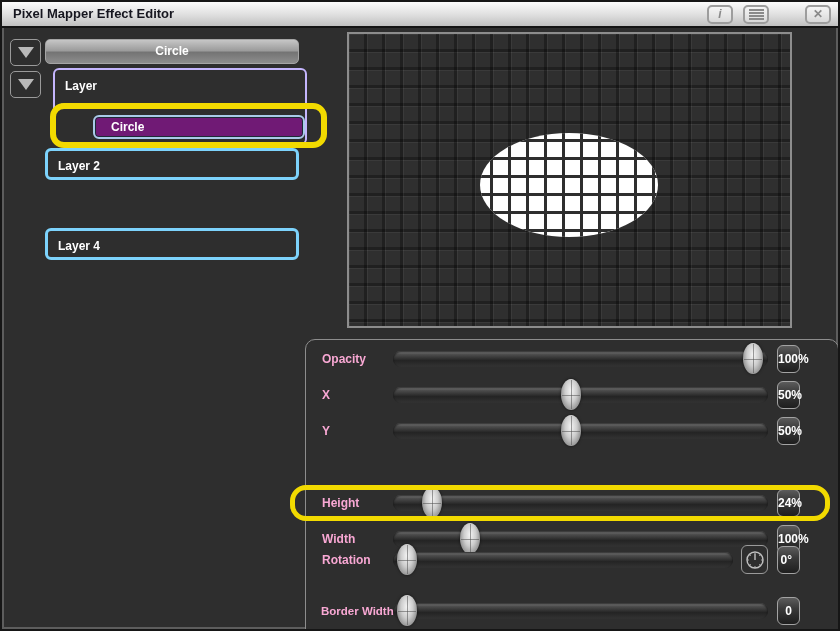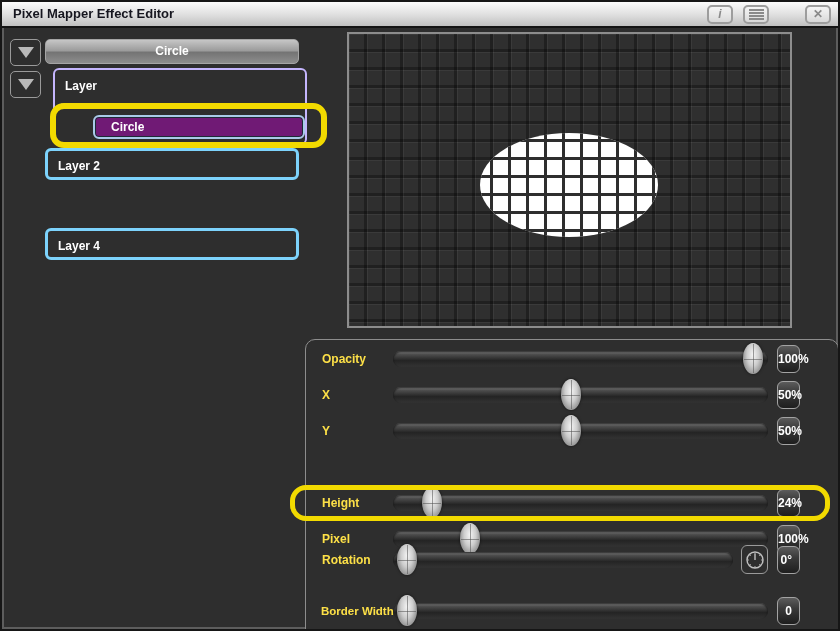--- a/index.html
+++ b/index.html
@@ -52,21 +52,21 @@
     overflow:hidden;background:#fff;}
   .ellipse-grid{position:absolute;left:-131px;top:-99px;width:441px;height:292px;
     background-image:
       repeating-linear-gradient(90deg,transparent 0 15px,#2e2e2e 15px 18px),
       repeating-linear-gradient(180deg,transparent 0 15px,#2e2e2e 15px 18px);}
 
   
   .sliders-panel{position:absolute;left:303px;top:337px;width:534px;height:294px;
     border:1px solid #8d8d8d;border-radius:10px 10px 0 0;background:#2e2e2e;}
   .srow{position:absolute;left:0;right:0;height:30px;}
-  .slabel{position:absolute;left:16px;top:0;line-height:30px;color:#fde047;font-size:12px;font-weight:bold;white-space:nowrap;}
+  .slabel{position:absolute;left:16px;top:0;line-height:30px;color:#f9a8d4;font-size:12px;font-weight:bold;white-space:nowrap;}
   .track{position:absolute;left:87px;top:7px;width:375px;height:16px;border-radius:8px;
     background:linear-gradient(#868686,#4c4c4c 22%,#242424 60%,#343434);
     box-shadow:inset 0 1px 2px rgba(0,0,0,0.7);}
   .track.short{width:340px;}
   .knob{position:absolute;top:-8px;width:20px;height:31px;border-radius:50%;
     background:radial-gradient(ellipse at 50% 38%,#f4f4f4,#cdcdcd 42%,#969696 72%,#6f6f6f 95%);
     box-shadow:0 0 3px rgba(0,0,0,0.6);}
   .knob::before{content:"";position:absolute;left:50%;top:1px;bottom:1px;width:1px;background:rgba(80,80,80,0.55);}
   .knob::after{content:"";position:absolute;top:50%;left:1px;right:1px;height:1px;background:rgba(80,80,80,0.55);}
   .vbox{position:absolute;left:471px;top:1px;width:23px;height:28px;border:1px solid #a3a3a3;
@@ -151,21 +151,21 @@
 
     <div class="srow" style="top:148px;">
       <span class="slabel">Height</span>
       <div class="track">
           <div class="knob" style="left: 29px;"></div>
         </div>
       <div class="vbox">24%</div>
     </div>
 
     <div class="srow" style="top:184px;">
-      <span class="slabel">Pixel</span>
+      <span class="slabel">Width</span>
       <div class="track">
           <div class="knob" style="left: 67px;"></div>
         </div>
       <div class="vbox">100%</div>
     </div>
 
     <div class="srow" style="top:205px;">
       <span class="slabel">Rotation</span>
       <div class="track short">
           <div class="knob" style="left: 4px;"></div>

